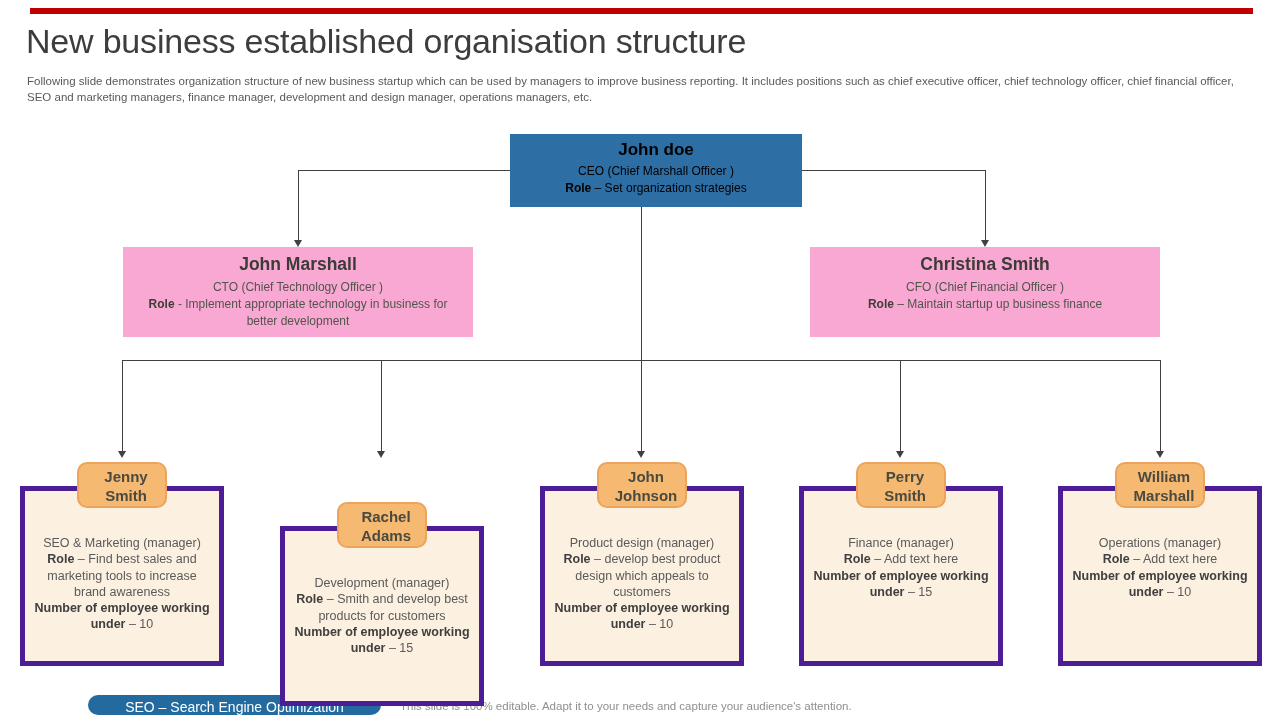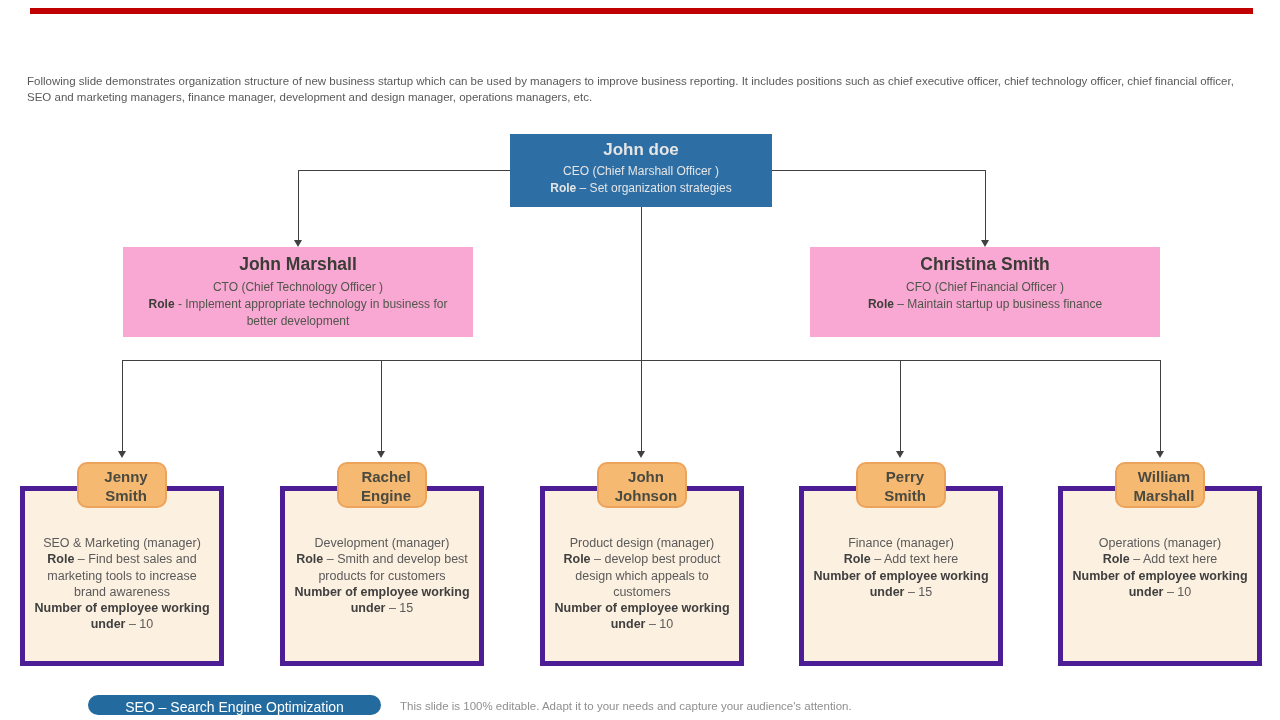--- a/index.html
+++ b/index.html
@@ -14,22 +14,22 @@
   .desc  { position:absolute; left:27px; top:74px; width:1228px; font-size:11.5px; line-height:1.38;
            color:#595959; }
 
   
   .hl, .vl { position:absolute; background:#404040; }
   .hl { height:1px; } .vl { width:1px; }
   .arr { position:absolute; width:0; height:0; border-left:4px solid transparent;
          border-right:4px solid transparent; border-top:7px solid #404040; }
 
   
-  .ceo { position:absolute; left:510px; top:134px; width:262px; height:73px; background:#2d6ea5;
-         color:#e5e5e5; text-align:center; padding-top:6px; }
+  .ceo { position:absolute; left:510px; top:134px; width:292px; height:73px; background:#2d6ea5;
+         color:#000000; text-align:center; padding-top:6px; }
   .ceo .name { font-size:17px; font-weight:bold; margin-bottom:3px; }
   .ceo .line { font-size:12px; line-height:1.45; }
 
   
   .exec { position:absolute; top:247px; width:350px; height:90px; background:#f9a8d4;
           text-align:center; padding:7px 18px 0 18px; }
   .exec .name { font-size:17.5px; font-weight:bold; color:#3c3c36; margin-bottom:4px; }
   .exec .line { font-size:12px; line-height:1.4; color:#50554a; }
   .exec .line b { color:#3e3e38; }
   .exec.cto { left:123px; } .exec.cfo { left:810px; }
@@ -51,20 +51,21 @@
            background:#236b9f; color:#fff; font-size:14px; text-align:center; line-height:25px; }
   .note  { position:absolute; left:400px; top:700px; font-size:11.5px; color:#8f8f8f; }
 </style>
 </head>
 <body>
 
 <div class="slide">
 
   <div class="accent-bar"></div>
 
+  <h1 class="title">New business established organisation structure</h1>
   <p class="desc">Following slide demonstrates organization structure of new business startup which can be used by managers to improve business reporting. It includes positions such as chief executive officer, chief technology officer, chief financial officer, SEO and marketing managers, finance manager, development and design manager, operations managers, etc.</p>
 
   <div>
     <div class="hl" style="left:298px; top:170px; width:212px;"></div>
     <div class="hl" style="left:772px; top:170px; width:213px;"></div>
     <div class="vl" style="left:298px; top:170px; height:71px;"></div>
     <div class="vl" style="left:985px; top:170px; height:71px;"></div>
     <div class="arr" style="left:294px; top:240px;"></div>
     <div class="arr" style="left:981px; top:240px;"></div>
 
@@ -108,24 +109,24 @@
     </div>
     <div class="mbox">
       <div class="mtext">
         <span>SEO &amp; Marketing (manager)</span><br>
         <b>Role</b><span> – Find best sales and marketing tools to increase brand awareness</span><br>
         <b>Number of employee working under</b><span> – 10</span>
       </div>
     </div>
   </div>
 
-  <div class="mgr" style="left:280px;">
+  <div class="mgr" style="left:280px;margin-top:40px;">
     <div class="tab">
       <div>Rachel</div>
-      <div>Engine</div>
+      <div>Adams</div>
     </div>
     <div class="mbox">
       <div class="mtext">
         <span>Development (manager)</span><br>
         <b>Role</b><span> – Smith and develop best products for customers</span><br>
         <b>Number of employee working under</b><span> – 15</span>
       </div>
     </div>
   </div>
 

